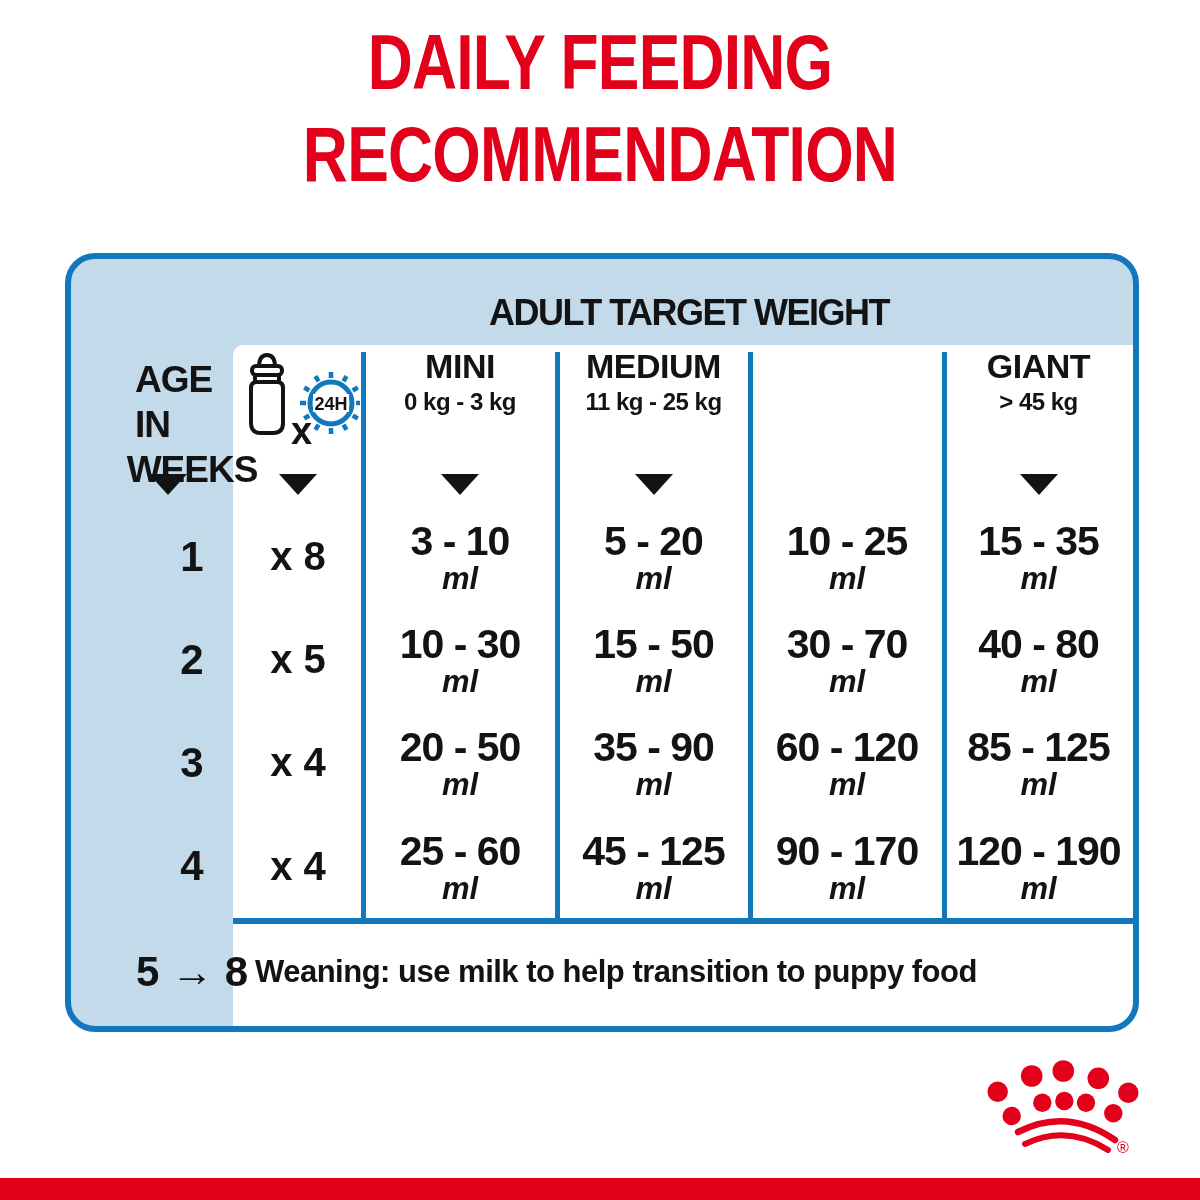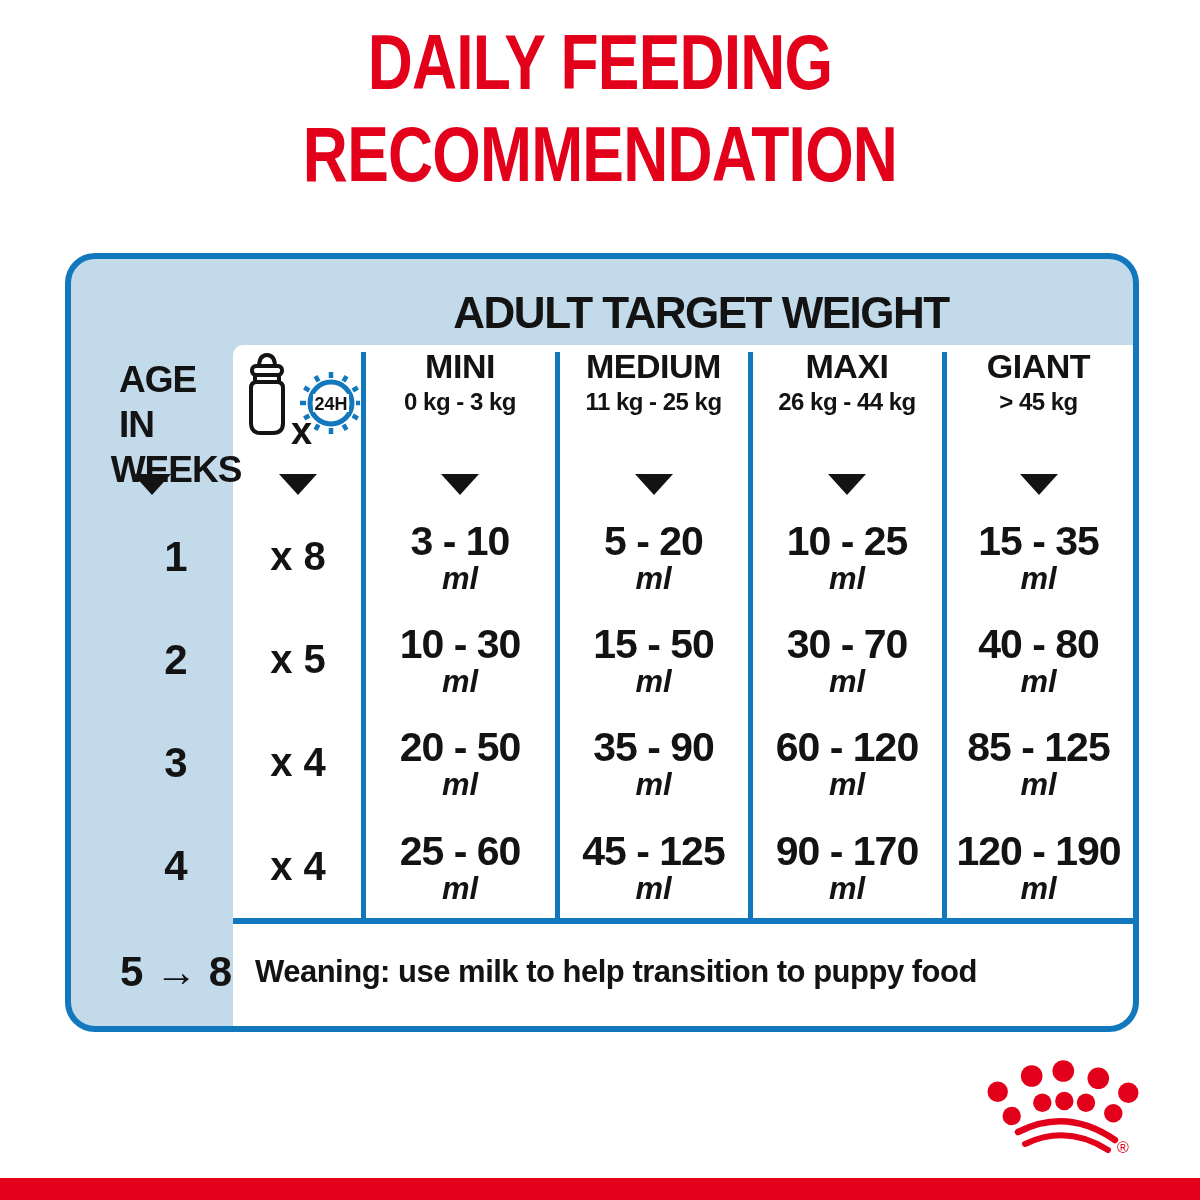--- a/index.html
+++ b/index.html
@@ -10,31 +10,31 @@
   
   .title { position:absolute; top:16px; left:0; width:1200px; text-align:center;
            color:#E2001A; font-weight:800; font-size:78px; line-height:92px; letter-spacing:-1px; }
   .title-line { transform:scaleX(.8); transform-origin:50% 50%; }
 
   
   .table { position:absolute; left:65px; top:253px; width:1074px; height:779px;
            background:#C3DAEB; border:6px solid #1278BD; border-radius:30px; overflow:hidden; }
   .white-panel { position:absolute; left:162px; top:86px; width:900px; height:681px;
                  background:#fff; border-radius:10px 0 24px 0; }
-  .adult-header { position:absolute; left:180px; top:0; width:900px; height:108px;
+  .adult-header { position:absolute; left:168px; top:0; width:900px; height:108px;
                   display:flex; align-items:center; justify-content:center;
-                  font-size:44px; font-weight:800; letter-spacing:-1.5px; }
+                  font-size:36px; font-weight:800; letter-spacing:-1.5px; }
 
   .vline { position:absolute; width:5px; top:93px; height:566px; background:#1278BD; }
   .v1{left:290px}.v2{left:484px}.v3{left:677px}.v4{left:871px}
   .hline { position:absolute; left:162px; width:900px; top:659px; height:6px; background:#1278BD; }
 
   
   .cell { position:absolute; display:flex; flex-direction:column; align-items:center; justify-content:center; }
-  .c-age  { left:0;     width:162px;padding-left:48px; }
+  .c-age  { left:16px;     width:162px;padding-left:48px; }
   .c-feeds{ left:162px; width:130px; }
   .c-mini { left:292px; width:194px; }
   .c-med  { left:486px; width:193px; }
   .c-maxi { left:679px; width:194px; }
   .c-giant{ left:873px; width:189px; }
   .r-h { top:86px;  height:160px; justify-content:flex-start; }
   .r1  { top:246px; height:103px; }
   .r2  { top:349px; height:103px; }
   .r3  { top:452px; height:103px; }
   .r4  { top:555px; height:104px; }
@@ -121,25 +121,20 @@
     <div class="cell c-mini r-h">
       <div class="col-name">MINI</div>
       <div class="col-range">0 kg - 3 kg</div>
       <div class="tri"></div>
     </div>
     <div class="cell c-med r-h">
       <div class="col-name">MEDIUM</div>
       <div class="col-range">11 kg - 25 kg</div>
       <div class="tri"></div>
     </div>
-    <div class="cell c-maxi r-h">
-      <div class="col-name">MAXI</div>
-      <div class="col-range">26 kg - 44 kg</div>
-      <div class="tri"></div>
-    </div>
     <div class="cell c-giant r-h">
       <div class="col-name">GIANT</div>
       <div class="col-range">&gt; 45 kg</div>
       <div class="tri"></div>
     </div>
 
     <div class="cell c-age r1 week-num">1</div>
     <div class="cell c-age r2 week-num">2</div>
     <div class="cell c-age r3 week-num">3</div>
     <div class="cell c-age r4 week-num">4</div>

